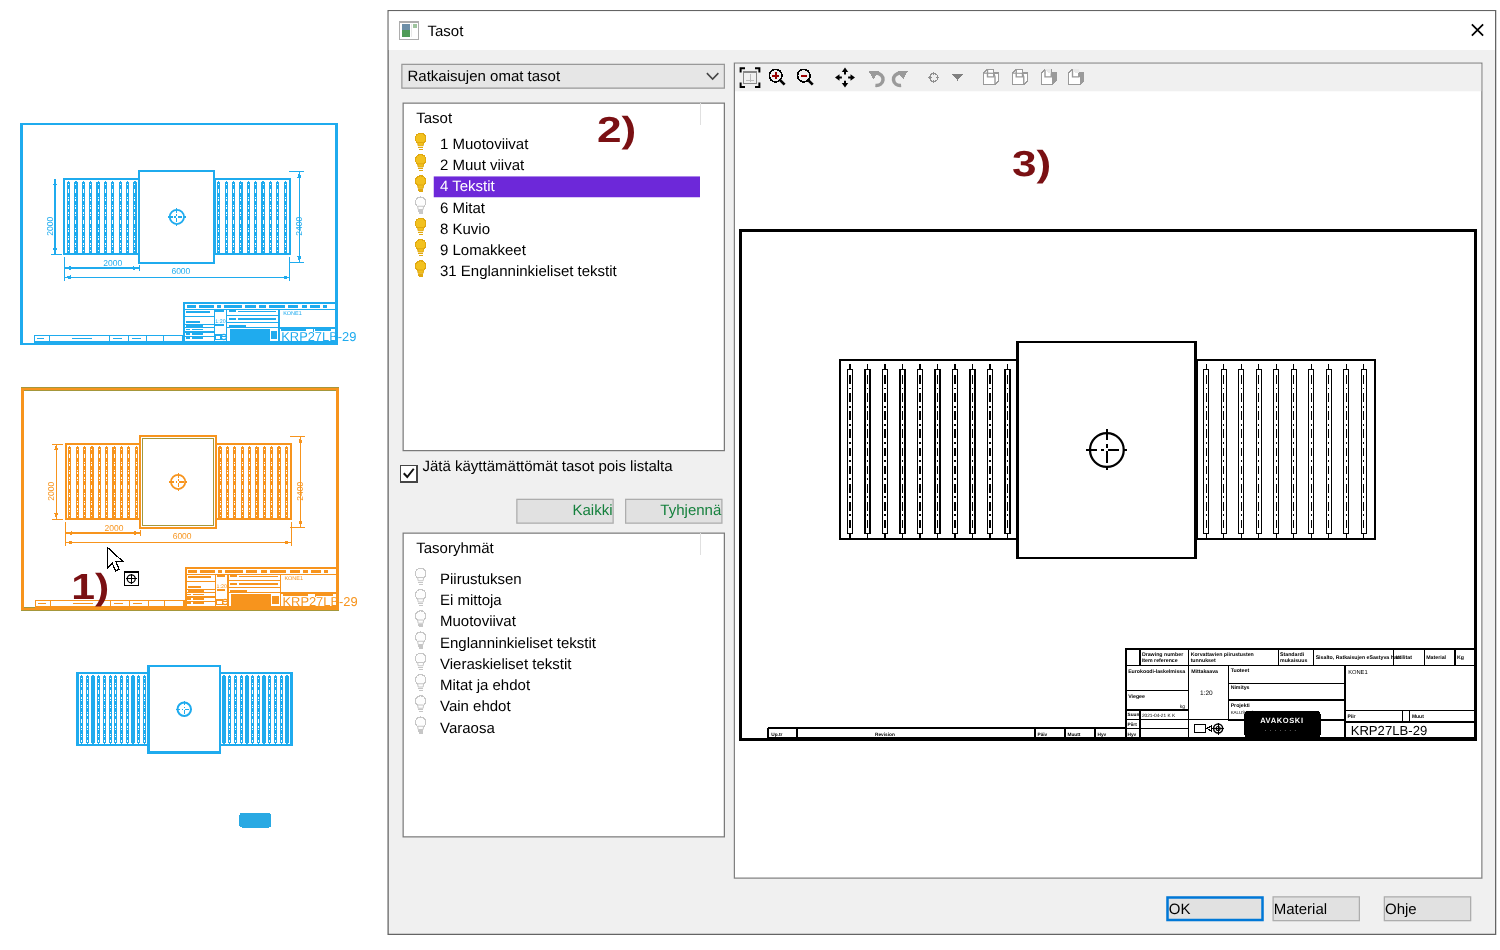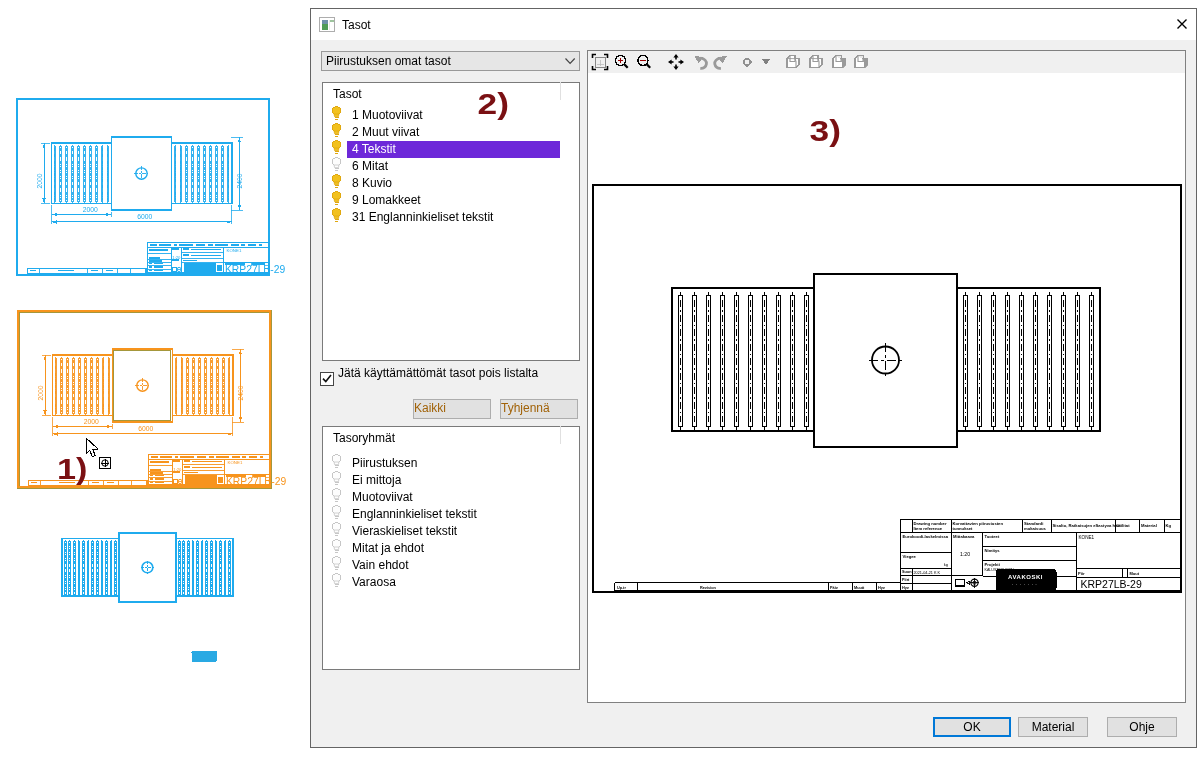--- a/index.html
+++ b/index.html
@@ -7,32 +7,32 @@
 #ttext{position:absolute;left:31px;top:9px;font-size:12px;color:#000}
 .panel{position:absolute;background:#fff;border:1px solid #7a7a7a}
 #combo{position:absolute;left:10px;top:42px;width:259px;height:20px;background:#e6e6e6;border:1px solid #999;font-size:12px;color:#000;line-height:18px;padding-left:4px}
 #list1{left:11px;top:73px;width:258px;height:279px}
 #list2{left:11px;top:417px;width:258px;height:244px}
 .lhead{position:absolute;left:10px;top:4px;font-size:12px;color:#000}
 .row{position:absolute;left:1px;width:252px;height:17px;font-size:12px;color:#000;line-height:17px;white-space:nowrap;overflow:hidden}
 .rt{position:absolute;left:28px;top:0}
 .sel{position:absolute;left:23px;top:0;width:213px;height:17px;background:#6d28d9;color:#fff;line-height:17px;padding-left:5px;font-size:12px}
 #cblabel{position:absolute;left:27px;top:357px;font-size:12px;color:#000}
-.btn{position:absolute;height:20px;background:#e1e1e1;border:1px solid #adadad;font-size:12px;color:#a16207;text-align:left;line-height:17px}
+.btn{position:absolute;height:20px;background:#e1e1e1;border:1px solid #adadad;font-size:12px;color:#15803d;text-align:right;line-height:17px}
 #prev{position:absolute;left:276px;top:41px;width:599px;height:653px;border:1px solid #808080;background:#fff}
 #ptool{position:absolute;left:0;top:0;width:100%;height:22px;background:#f0f0f0}
-.bot{position:absolute;top:708px;height:20px;background:#e1e1e1;border:1px solid #adadad;font-size:12px;text-align:center;line-height:18px;color:#000}
+.bot{position:absolute;top:708px;height:20px;background:#e1e1e1;border:1px solid #adadad;font-size:12px;text-align:left;line-height:18px;color:#000}
 #ok{left:622px;width:78px;border:2px solid #0078d7;line-height:16px}
 #svgoverlay{position:absolute;left:0;top:0;z-index:30;pointer-events:none}
 </style></head><body>
 <div id="dlg">
   <div id="tbar">
       <div id="ttext">Tasot</div>
     </div>
-  <div id="combo">Piirustuksen omat tasot</div>
+  <div id="combo">Ratkaisujen omat tasot</div>
   <div id="list1" class="panel">
     <div class="lhead">Tasot</div>
     <div class="row" style="top:24px">
         <span class="rt">1 Muotoviivat</span>
       </div>
     <div class="row" style="top:41px">
         <span class="rt">2 Muut viivat</span>
       </div>
     <div class="row" style="top:58px;width:256px">
         <div class="sel">4 Tekstit</div>

